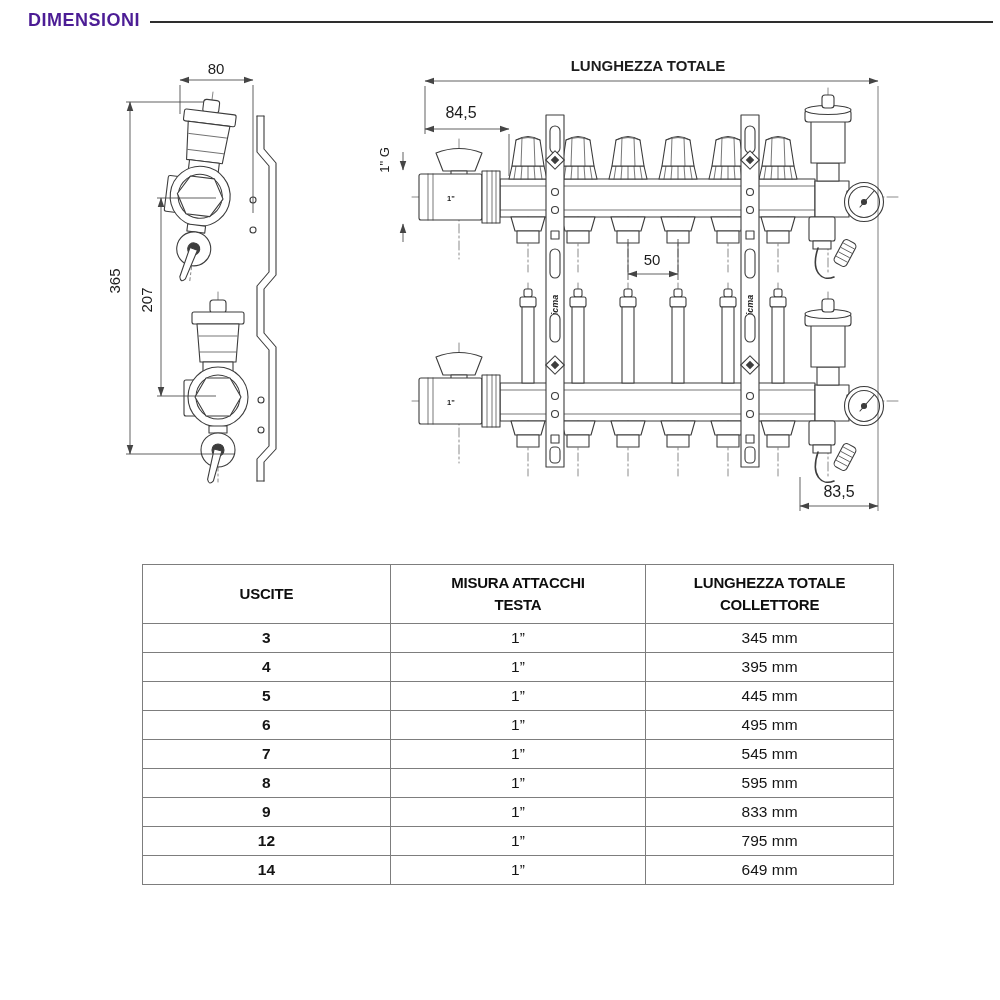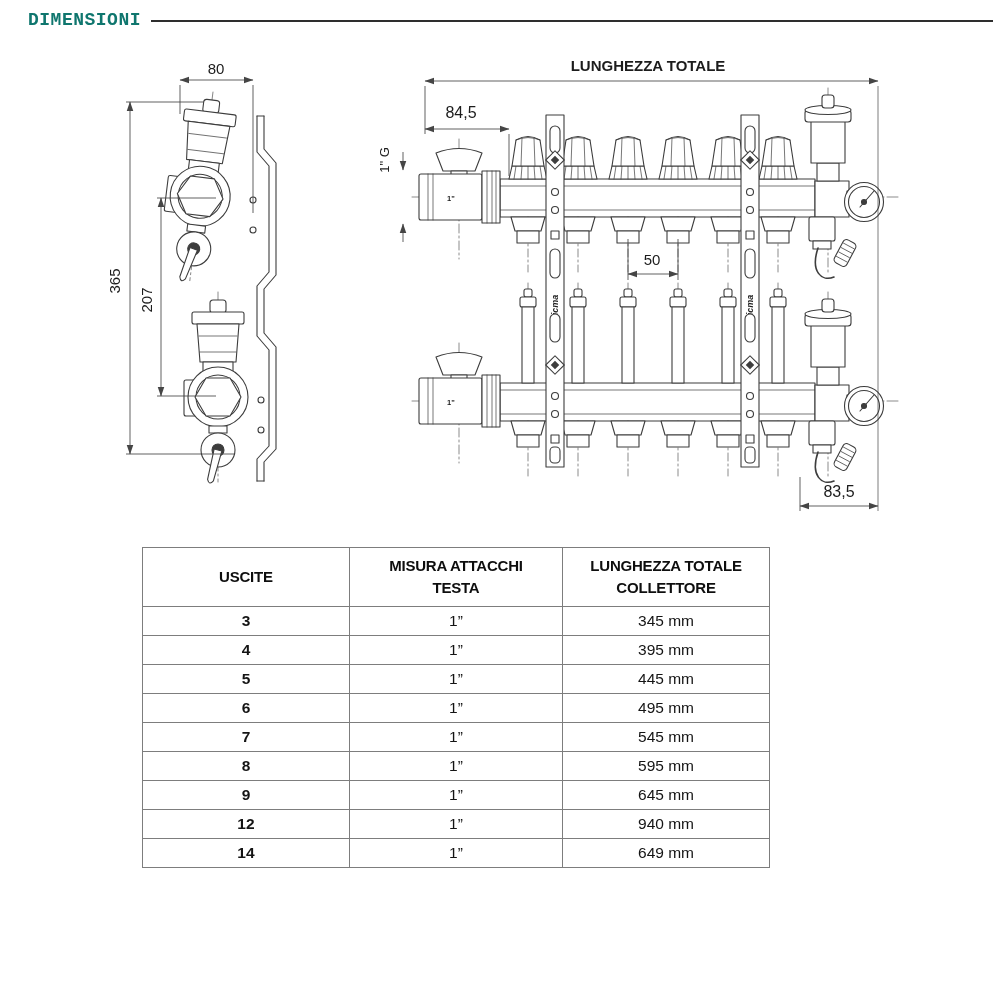--- a/index.html
+++ b/index.html
@@ -1,27 +1,27 @@
 <!DOCTYPE html>
 <html><head>
 <meta charset="utf-8">
 <style>
   html,body{margin:0;padding:0;background:#fff;}
   #page{position:relative;width:1000px;height:1000px;background:#fff;overflow:hidden;
         font-family:"Liberation Sans",sans-serif;color:#111;}
   
   #hdr{position:absolute;left:28px;top:10px;width:965px;display:flex;align-items:center;}
-  #hdr .title{font-family:Liberation Mono, monospace;font-weight:bold;font-size:18px;
-              letter-spacing:.5px;color:#0f766e;white-space:nowrap;}
+  #hdr .title{font-family:Liberation Sans, sans-serif;font-weight:bold;font-size:18px;
+              letter-spacing:.5px;color:#4c1d95;white-space:nowrap;}
   #hdr .rule{flex:1;height:0;border-top:2px solid #2e2e2e;margin-left:10px;margin-top:2px;}
   
   #draw{position:absolute;left:0;top:40px;}
   svg text{font-family:"Liberation Sans",sans-serif;fill:#1c1c1c;stroke:none;}
   
-  #tblwrap{position:absolute;left:142px;top:547px;width:628px;}
+  #tblwrap{position:absolute;left:142px;top:564px;width:752px;}
   table{border-collapse:collapse;width:100%;table-layout:fixed;}
   th,td{border:1px solid #7d7d7d;text-align:center;vertical-align:middle;padding:0;}
   th{height:58px;font-weight:bold;font-size:15px;letter-spacing:-.2px;color:#0e0e0e;
      white-space:pre-line;line-height:1.45;}
   td{height:28px;font-size:15.5px;color:#141414;}
   td.c-uscite{font-weight:bold;}
 </style>
 </head>
 <body>
 
@@ -305,26 +305,26 @@
             <td class="c-lunghezza">545 mm</td>
           </tr>
           <tr>
             <td class="c-uscite">8</td>
             <td class="c-misura">1”</td>
             <td class="c-lunghezza">595 mm</td>
           </tr>
           <tr>
             <td class="c-uscite">9</td>
             <td class="c-misura">1”</td>
-            <td class="c-lunghezza">645 mm</td>
+            <td class="c-lunghezza">833 mm</td>
           </tr>
           <tr>
             <td class="c-uscite">12</td>
             <td class="c-misura">1”</td>
-            <td class="c-lunghezza">940 mm</td>
+            <td class="c-lunghezza">795 mm</td>
           </tr>
           <tr>
             <td class="c-uscite">14</td>
             <td class="c-misura">1”</td>
             <td class="c-lunghezza">649 mm</td>
           </tr>
         </tbody>
     </table>
   </div>
 

